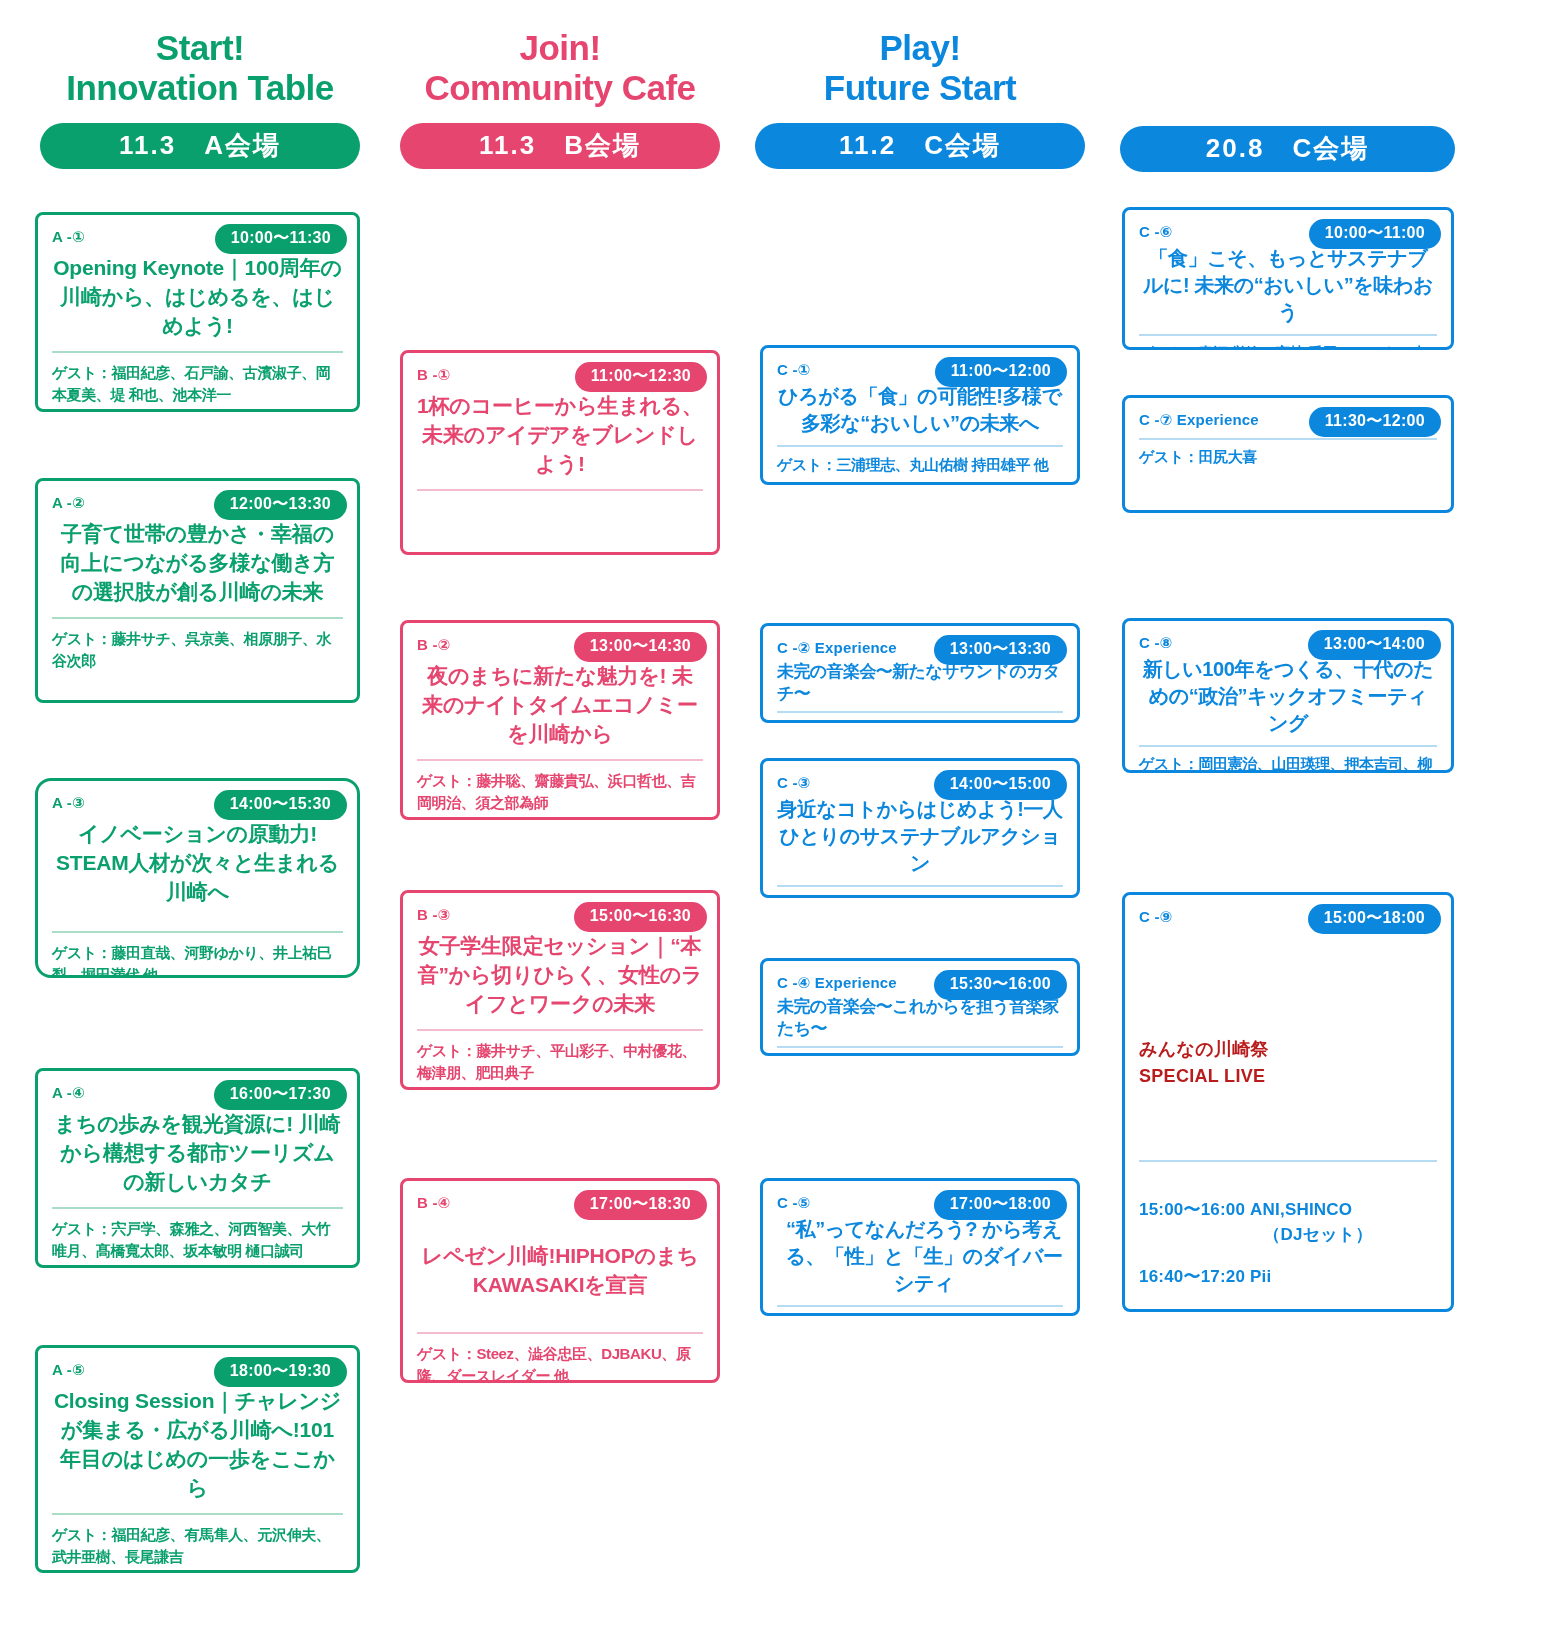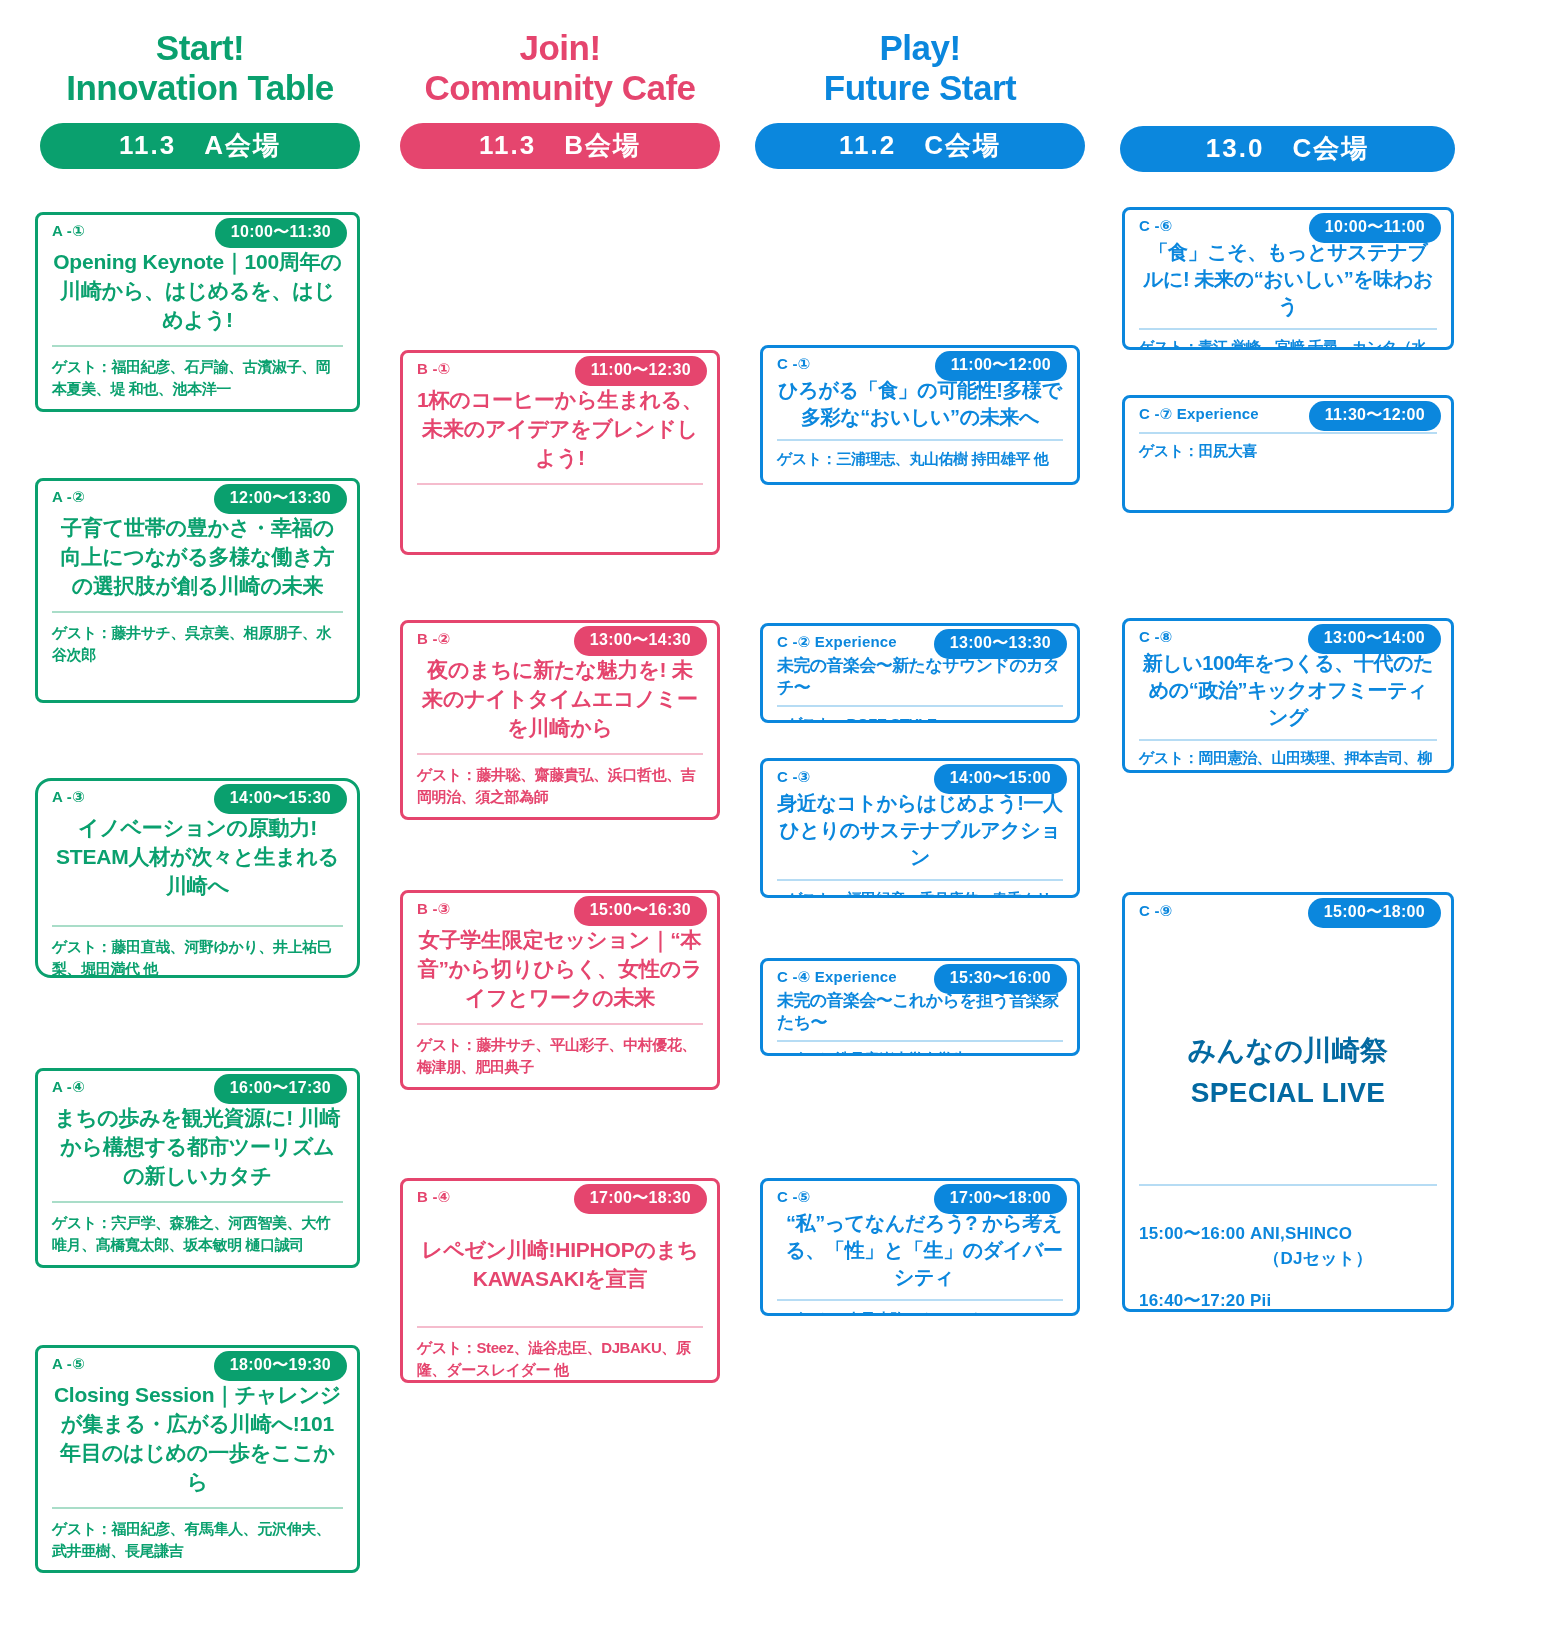--- a/index.html
+++ b/index.html
@@ -46,21 +46,21 @@
     line-height: 30px;
   }
 
   
   .card {
     position: absolute;
     box-sizing: border-box;
     background: #ffffff;
     border: 3px solid #000;
     border-radius: 8px;
-    padding: 5px 14px 13px;
+    padding: 11px 14px 13px;
     overflow: hidden;
   }
   .card-top {
     position: relative;
     height: 22px;
   }
   .card-code {
     font-size: 15px;
     font-weight: 700;
     letter-spacing: 0.2px;
@@ -142,25 +142,25 @@
   .theme-blue .venue-pill { background: #0b87dd; }
   .theme-blue.card { border-color: #0b87dd; }
   .theme-blue .card-code,
   .theme-blue .card-title,
   .theme-blue .card-guests { color: #0b87dd; }
   .theme-blue .card-time { background: #0b87dd; }
   .theme-blue .divider { background: #b6dcf4; }
 
   
   .live-title {
-    font-size: 28px;
-    font-weight: 700;
-    text-align: center;
+    font-size: 18px;
+    font-weight: 700;
+    text-align: left;
     line-height: 1.5;
-    color: #0369a1;
+    color: #b91c1c;
     letter-spacing: 0.3px;
   }
   .live-spacer-top { height: 108px; }
   .live-spacer-bottom { height: 40px; }
   .live-line {
     font-size: 17px;
     font-weight: 700;
     color: #0b87dd;
     line-height: 1.45;
     letter-spacing: 0.2px;
@@ -186,21 +186,21 @@
   </div>
 
   <div class="col-head theme-blue" style="left:755px; top:28px; width:330px;">
     <div class="head-title">Play!
 Future Start</div>
     <div class="venue-pill" style="width:330px;">11.2　C会場</div>
   </div>
 
   <div class="col-head theme-blue" style="left:1120px; top:28px; width:335px;">
     <div class="head-title" style="height:84px;"></div>
-    <div class="venue-pill" style="width:335px;">13.0　C会場</div>
+    <div class="venue-pill" style="width:335px;">20.8　C会場</div>
   </div>
 
   <div class="card theme-green" style="left:35px; top:212px; width:325px; height:200px;">
     <div class="card-top">
       <span class="card-code">A -①</span>
       <span class="card-time">10:00〜11:30</span>
     </div>
     <div class="card-title">Opening Keynote｜100周年の川崎から、はじめるを、はじめよう!</div>
     <hr class="divider">
     <div class="card-guests">ゲスト：福田紀彦、石戸諭、古濱淑子、岡本夏美、堤 和也、池本洋一</div>

